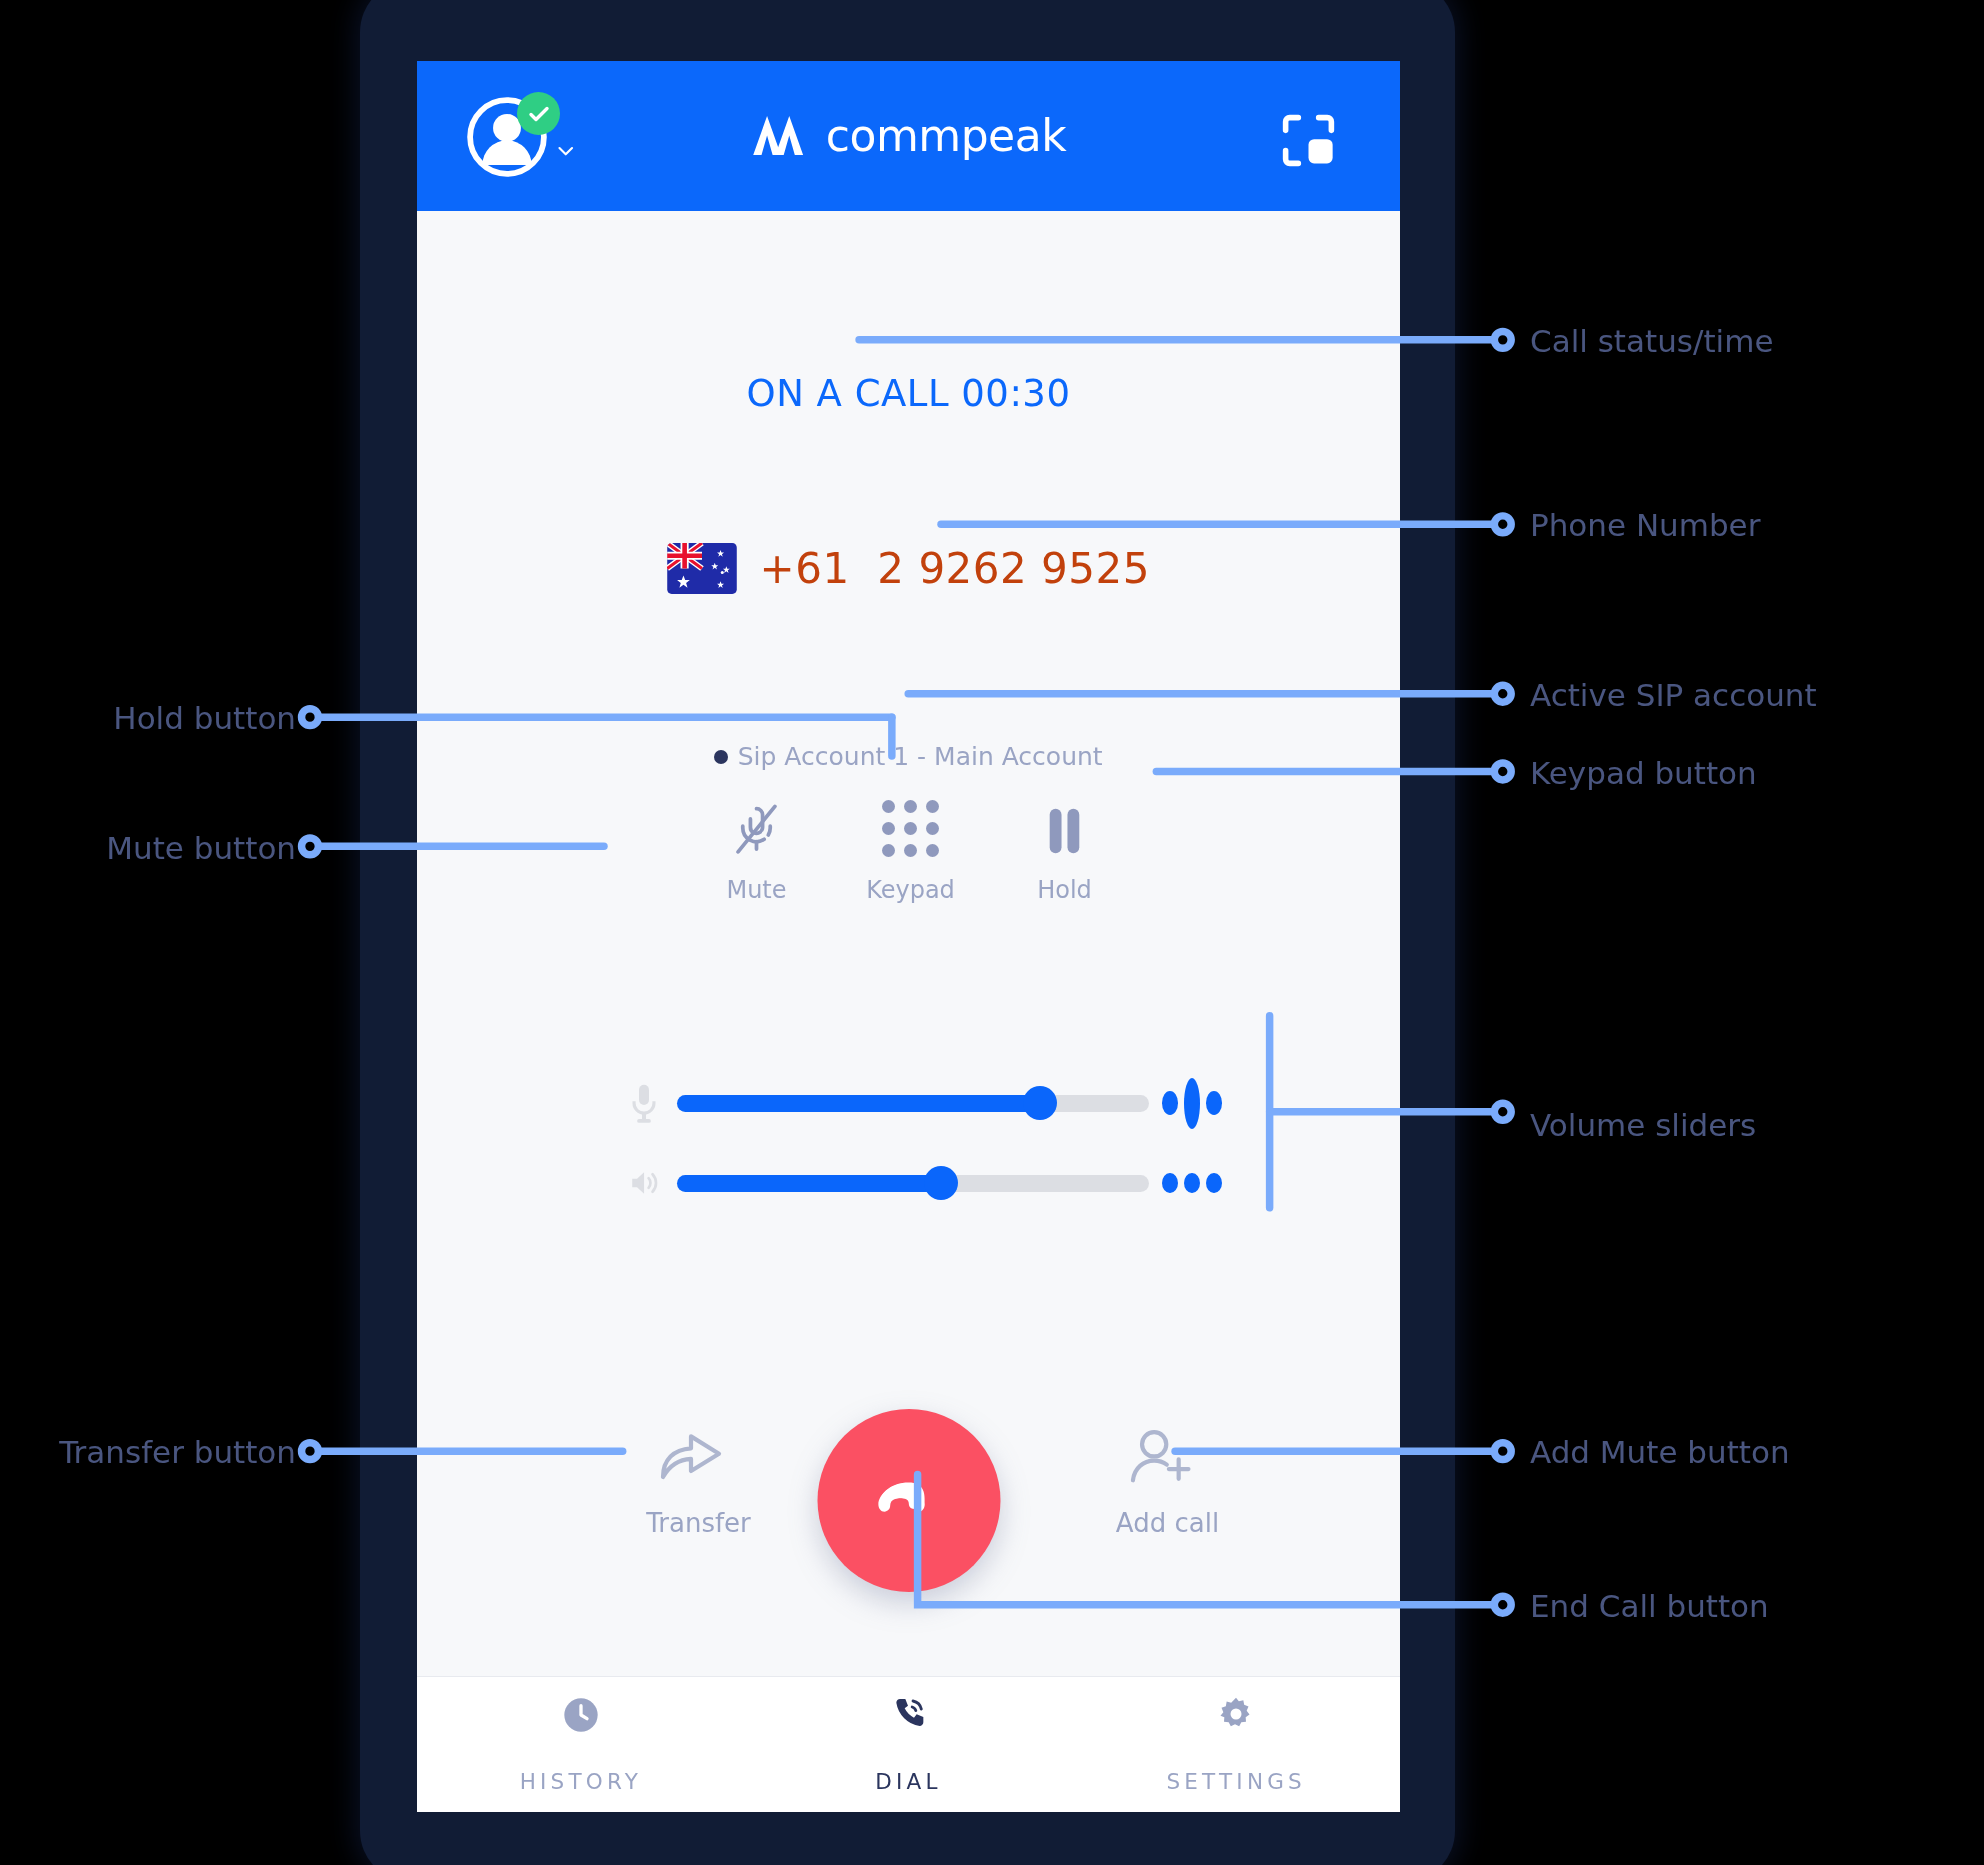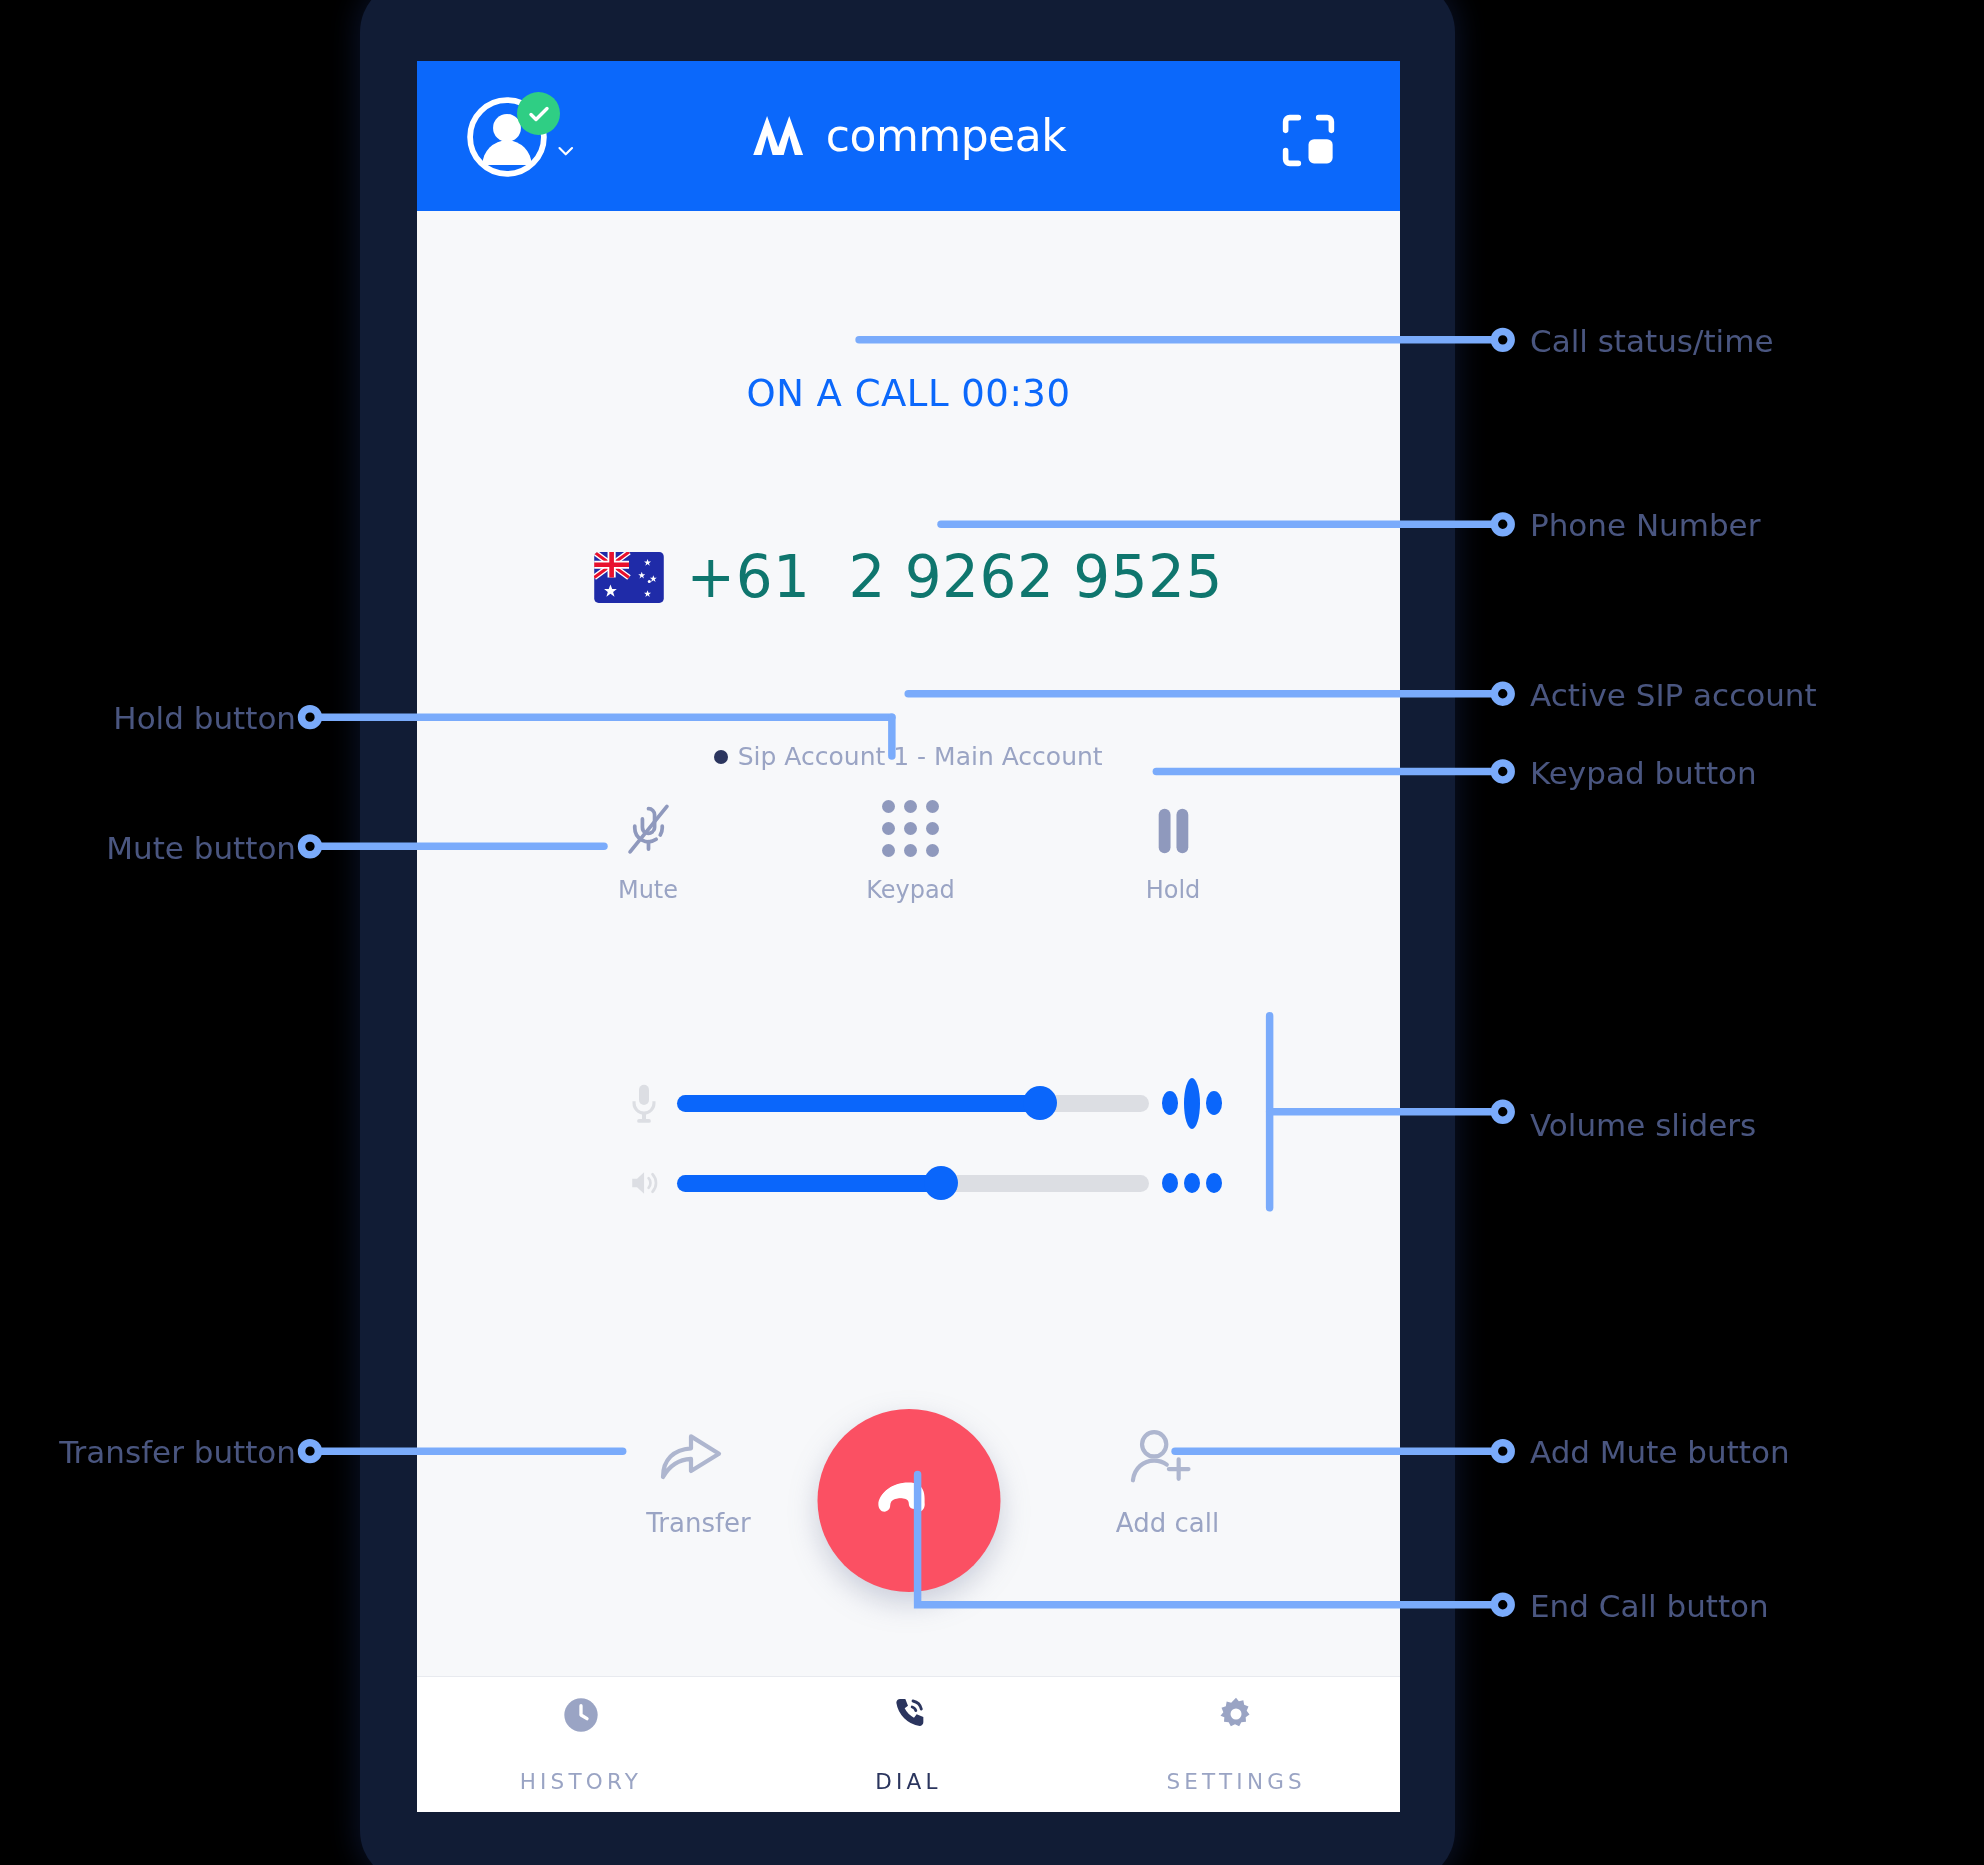--- a/index.html
+++ b/index.html
@@ -48,34 +48,34 @@
     color:#0b68fb; font-size:37px; letter-spacing:0.5px;
   }
 
   
   #number-row{
     position:absolute; top:482px; left:0; width:100%;
     display:flex; align-items:center; justify-content:center; gap:22.5px;
   }
   #flag{ width:70px; height:51px; border-radius:4.7px; overflow:hidden; flex:none; }
   #flag svg{ display:block; width:70px; height:51px; }
-  #phone-number{ color:#0f766e; font-size:58px; letter-spacing:0.5px; white-space:pre; }
+  #phone-number{ color:#c2410c; font-size:42px; letter-spacing:0.5px; white-space:pre; }
 
   
   #sip-row{
     position:absolute; top:681px; left:0; width:100%;
     display:flex; align-items:center; justify-content:center; gap:9.4px;
   }
   #sip-dot{ width:14px; height:14px; border-radius:50%; background:#2b355e; flex:none; }
   #sip-label{ color:#9aa4c4; font-size:25px; }
 
   
   #controls{
     position:absolute; top:740px; left:154px; width:679px;
-    display:flex; justify-content:space-between;
+    display:flex; justify-content:center;
   }
   .ctrl{ width:154px; display:flex; flex-direction:column; align-items:center; gap:19px; }
   .ctrl-icon{ height:56px; display:flex; align-items:flex-end; justify-content:center; }
   .ctrl-icon svg{ display:block; }
   .ctrl-label{ color:#9aa4c4; font-size:24px; }
 
   .dotgrid{ display:grid; grid-template-columns:repeat(3,13px); grid-gap:9px; }
   .dotgrid i{ width:13px; height:13px; border-radius:50%; background:#8f99bd; display:block; }
 
   

